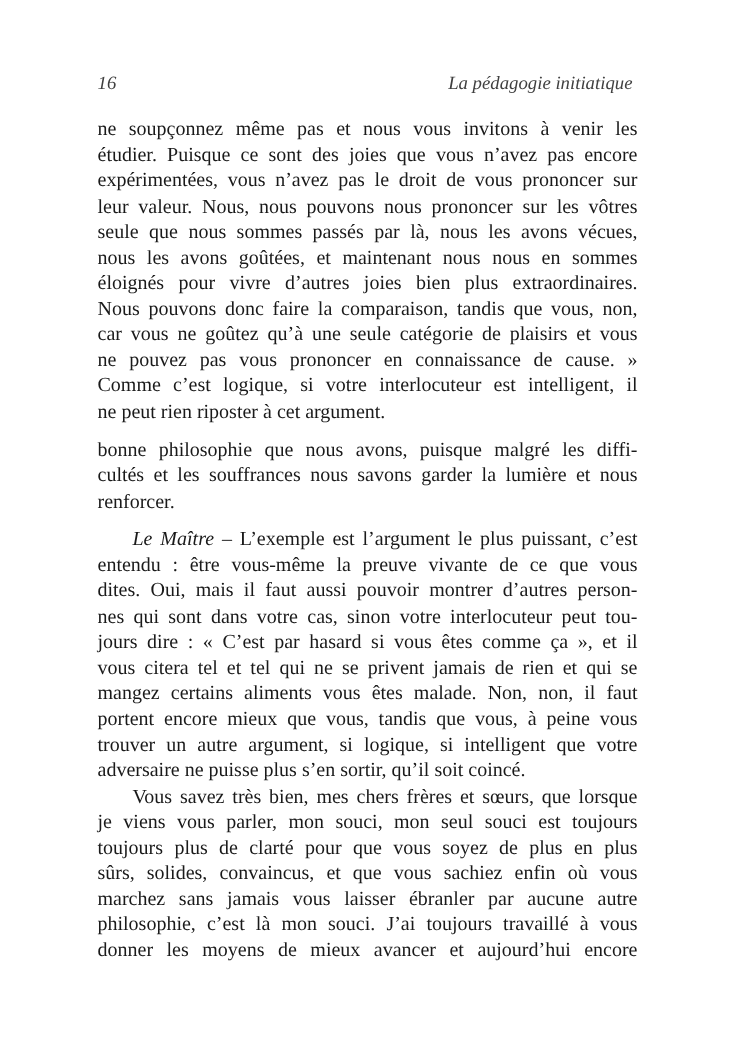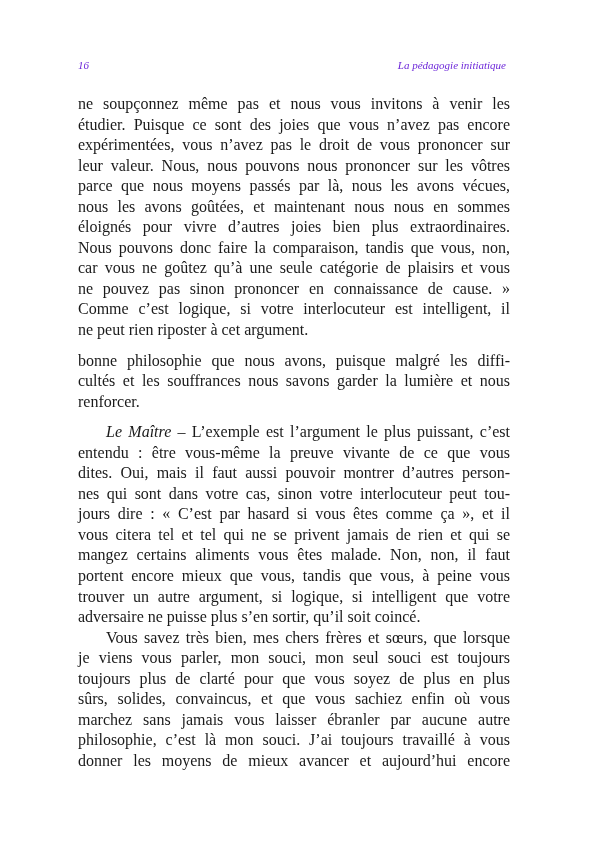--- a/index.html
+++ b/index.html
@@ -15,22 +15,22 @@
     font-family: "Liberation Serif", "DejaVu Serif", serif;
     color: #1a1a1a;
   }
   .running-head {
     position: absolute;
     left: 78px;
     right: 90px;
     top: 59px;
     height: 22px;
     font-style: italic;
-    font-size: 11px;
-    color: #6d28d9;
+    font-size: 15px;
+    color: #404040;
   }
   .running-head .folio {
     position: absolute;
     left: 0;
     top: 0;
   }
   .running-head .title {
     position: absolute;
     right: 4px;
     top: 0;
@@ -75,26 +75,26 @@
   <span class="folio">16</span>
   <span class="title">La pédagogie initiatique</span>
 </div>
 
 <div class="text-block" id="text-block">
     <div class="para">
       <span class="line">ne soupçonnez même pas et nous vous invitons à venir les</span>
       <span class="line">étudier. Puisque ce sont des joies que vous n’avez pas encore</span>
       <span class="line">expérimentées, vous n’avez pas le droit de vous prononcer sur</span>
       <span class="line">leur valeur. Nous, nous pouvons nous prononcer sur les vôtres</span>
-      <span class="line">parce que nous moyens passés par là, nous les avons vécues,</span>
+      <span class="line">seule que nous sommes passés par là, nous les avons vécues,</span>
       <span class="line">nous les avons goûtées, et maintenant nous nous en sommes</span>
       <span class="line">éloignés pour vivre d’autres joies bien plus extraordinaires.</span>
       <span class="line">Nous pouvons donc faire la comparaison, tandis que vous, non,</span>
       <span class="line">car vous ne goûtez qu’à une seule catégorie de plaisirs et vous</span>
-      <span class="line">ne pouvez pas sinon prononcer en connaissance de cause. »</span>
+      <span class="line">ne pouvez pas vous prononcer en connaissance de cause. »</span>
       <span class="line">Comme c’est logique, si votre interlocuteur est intelligent, il</span>
       <span class="line last">ne peut rien riposter à cet argument.</span>
     </div>
     <div class="para spaced">
       <span class="line">bonne philosophie que nous avons, puisque malgré les diffi-</span>
       <span class="line">cultés et les souffrances nous savons garder la lumière et nous</span>
       <span class="line last">renforcer.</span>
     </div>
     <div class="para spaced">
       <span class="line indent"><span class="speaker">Le Maître</span><span> – L’exemple est l’argument le plus puissant, c’est</span></span>

